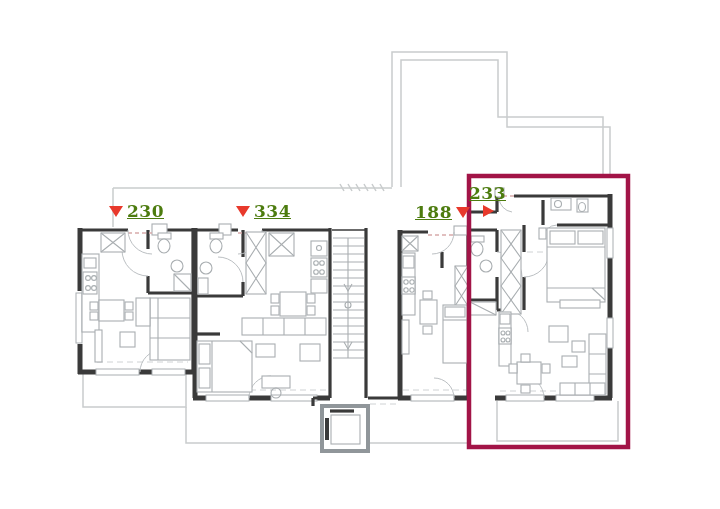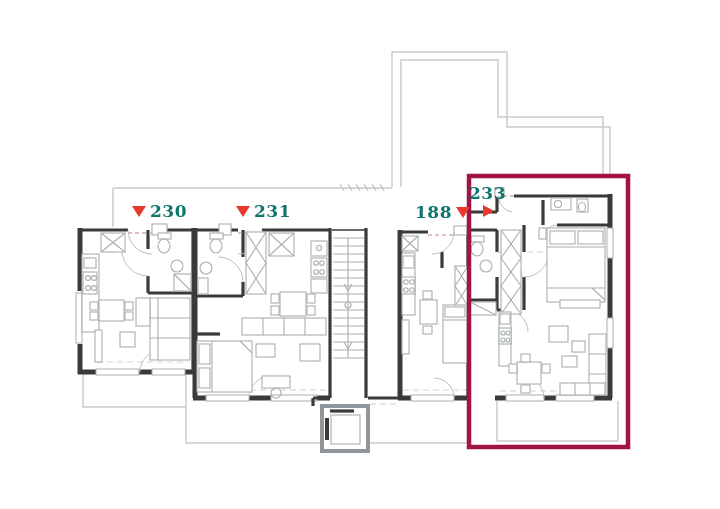--- a/index.html
+++ b/index.html
@@ -16,22 +16,22 @@
   .win  {stroke:var(--furniture,#8f9598);stroke-width:1;fill:#fff;}
   .door {stroke:#bcc0c3;stroke-width:1;fill:none;}
   .gray {stroke:var(--outline,#c9cccd);stroke-width:1.5;fill:none;}
   .dash {stroke:#cfd2d4;stroke-width:1;stroke-dasharray:6 4;fill:none;}
   .thr  {stroke:var(--threshold,#d8aaaa);stroke-width:1.6;stroke-dasharray:4 3;fill:none;}
   .shaft{stroke:var(--shaft,#90969a);stroke-width:4;fill:#fff;}
   .dark {fill:var(--wall,#3a3a3a);stroke:none;}
   .hl   {stroke:var(--highlight,#a21447);stroke-width:4.5;fill:none;}
 
   
-  .label{position:absolute;display:flex;align-items:center;gap:4px;color:#0f766e;
-         font-size:17px;font-weight:700;letter-spacing:.5px;line-height:1;cursor:pointer;}
+  .label{position:absolute;display:flex;align-items:center;gap:4px;color:#4d7c0f;
+         font-size:17px;font-weight:700;letter-spacing:.5px;line-height:1;cursor:pointer;text-decoration:underline;}
   .label .num{display:inline-block;}
   .tri-down{width:0;height:0;border-left:7px solid transparent;border-right:7px solid transparent;
             border-top:11px solid var(--marker,#e8392c);display:inline-block;}
   .tri-right{width:0;height:0;border-top:6px solid transparent;border-bottom:6px solid transparent;
              border-left:11px solid var(--marker,#e8392c);display:inline-block;}
   .label.col{flex-direction:column;align-items:flex-start;gap:3px;}
   .label.col .tri-right{margin-left:14px;}
 </style>
 </head>
 <body>
@@ -276,28 +276,28 @@
       <path class="furnl" d="M589,354 H606 M589,374 H606"></path>
       <rect class="furn" x="560" y="383" width="45" height="12"></rect>
       <path class="furnl" d="M575,383 V395 M590,383 V395"></path>
       <rect class="furn" x="562" y="356" width="15" height="11"></rect>
     </g>
   </g>
 
   <rect class="hl" x="469" y="176" width="159" height="271"></rect>
 </svg>
 
-  <div class="label" style="left:132px;top:203px">
+  <div class="label" style="left:109px;top:203px">
     <span class="tri-down"></span>
     <span class="num">230</span>
   </div>
 
   <div class="label" style="left:236px;top:203px">
     <span class="tri-down"></span>
-    <span class="num">231</span>
+    <span class="num">334</span>
   </div>
 
   <div class="label" style="left:415px;top:204px">
     <span class="num">188</span>
     <span class="tri-down"></span>
   </div>
 
   <div class="label col" style="left:469px;top:185px">
     <span class="num">233</span>
     <span class="tri-right"></span>

